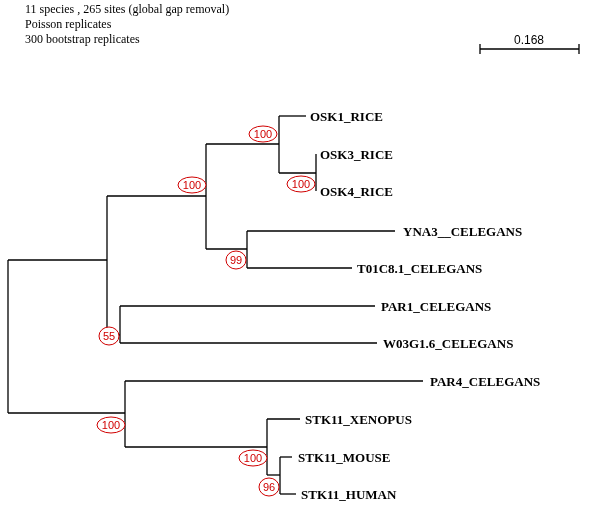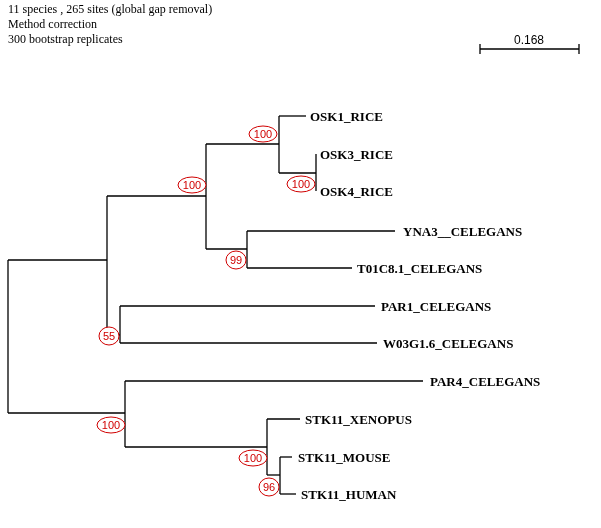--- a/index.html
+++ b/index.html
@@ -1,29 +1,29 @@
 <!DOCTYPE html>
 <html><head>
 <meta charset="utf-8">
 <style>
   html, body { margin:0; padding:0; background:#ffffff; }
   body { width:601px; height:528px; position:relative; overflow:hidden; }
-  #info { position:absolute; left:8px; top:2px; font-family:"Liberation Serif", serif; font-size:12px; line-height:15px; color:#000; }
+  #info { position:absolute; left:25px; top:2px; font-family:"Liberation Serif", serif; font-size:12px; line-height:15px; color:#000; }
   #info div { white-space:nowrap; }
   #tree { position:absolute; left:0; top:0; }
   .leaf { font-family:"Liberation Serif", serif; font-size:13px; font-weight:bold; fill:#000; }
   .boot { font-family:"Liberation Sans", sans-serif; font-size:11px; fill:#d00000; }
   .scale-label { font-family:"Liberation Sans", sans-serif; font-size:12px; fill:#000; }
 </style>
 </head>
 <body>
 
 <div id="info">
   <div>11 species , 265 sites (global gap removal)</div>
-  <div>Method correction</div>
+  <div>Poisson replicates</div>
   <div>300 bootstrap replicates</div>
 </div>
 
 <svg id="tree" width="601" height="528">
 
   <g>
     <text class="scale-label" x="529" y="44" text-anchor="middle">0.168</text>
     <line x1="480" y1="49" x2="579" y2="49" stroke="#000" stroke-width="1.3"></line>
     <line x1="480" y1="44" x2="480" y2="54" stroke="#000" stroke-width="1.3"></line>
     <line x1="579" y1="44" x2="579" y2="54" stroke="#000" stroke-width="1.3"></line>

